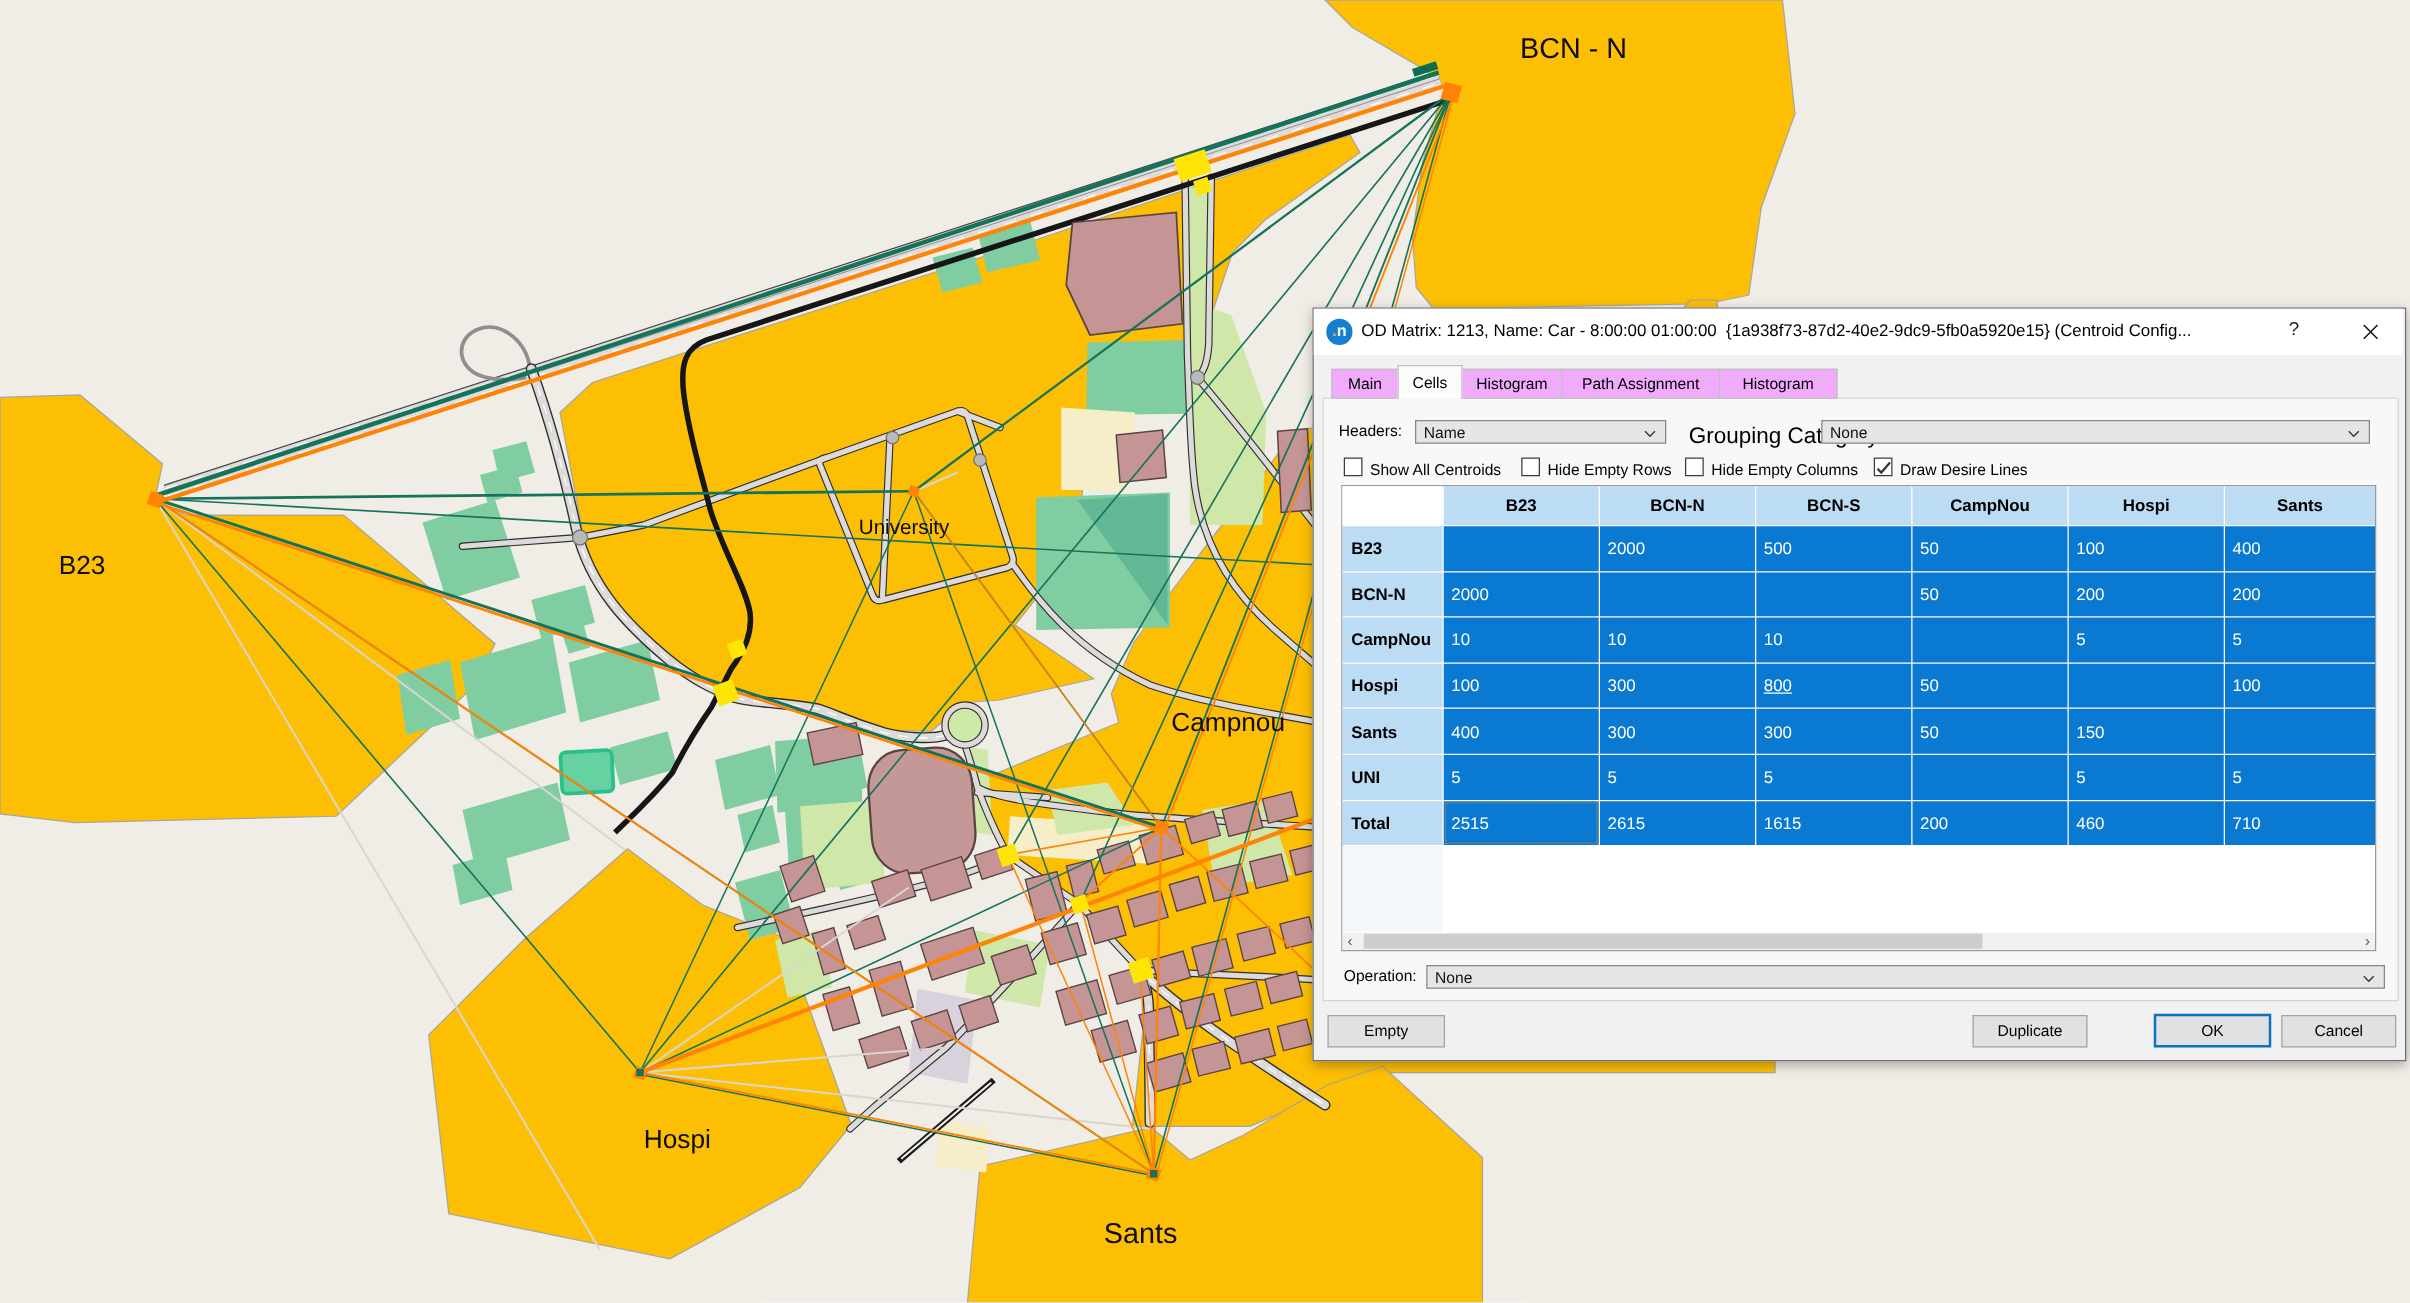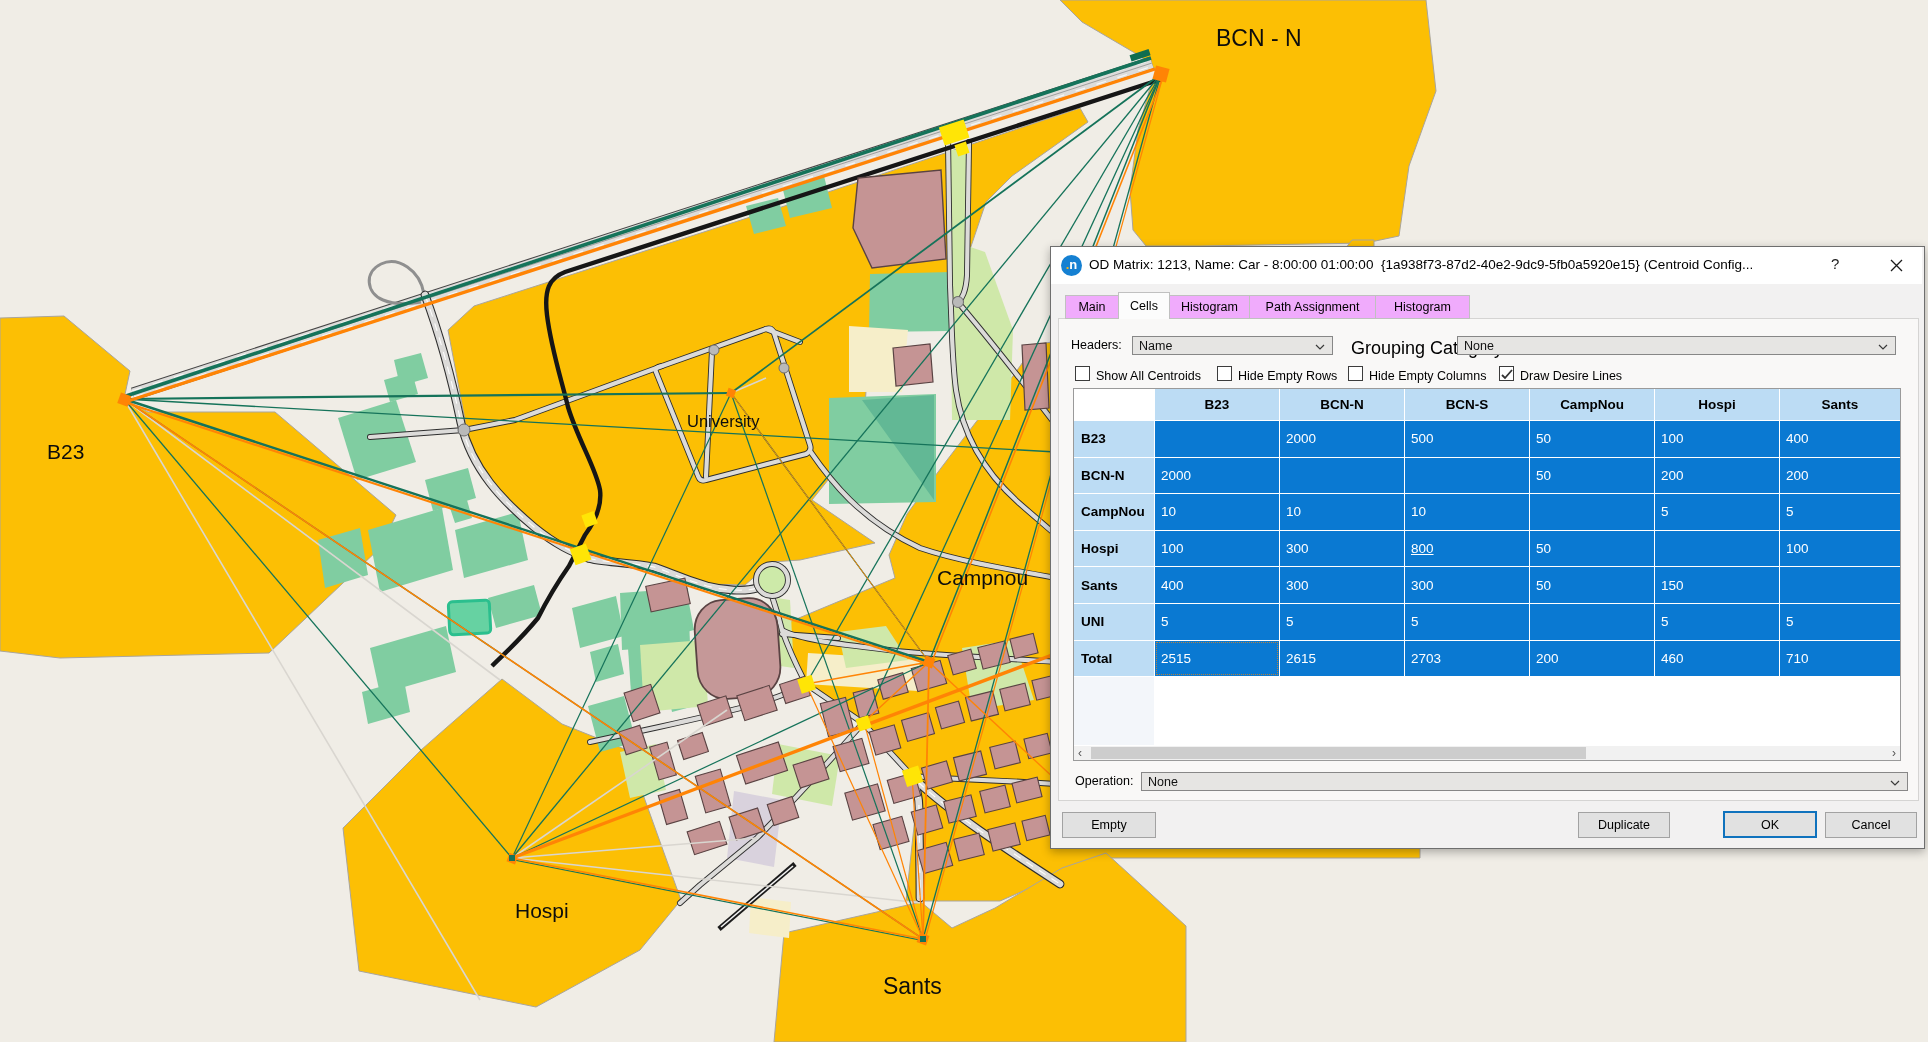--- a/index.html
+++ b/index.html
@@ -458,21 +458,21 @@
       <div class="dc" style="width:124px;">5</div>
       <div class="dc" style="width:124px;"></div>
       <div class="dc" style="width:124px;">5</div>
       <div class="dc" style="width:120px;">5</div>
     </div>
 
     <div class="hrow" style="height:35.6px;">
       <div class="rh" style="width:80px;">Total</div>
       <div class="dc" style="width:124px;outline:1px dotted #b5813e;outline-offset:-2px;">2515</div>
       <div class="dc" style="width:124px;">2615</div>
-      <div class="dc" style="width:124px;">2703</div>
+      <div class="dc" style="width:124px;">1615</div>
       <div class="dc" style="width:124px;">200</div>
       <div class="dc" style="width:124px;">460</div>
       <div class="dc" style="width:120px;">710</div>
     </div>
 
     <div class="abs" style="left:0;top:288px;width:80px;height:68px;background:#f3f6fa;"></div>
 
     <div class="abs" style="left:0;top:357px;width:826px;height:14px;background:#f1f1f1;">
       <div class="abs" style="left:4px;top:0px;font-size:12px;color:#555;">‹</div>
       <div class="abs" style="left:17px;top:1px;width:495px;height:12px;background:#cdcdcd;"></div>

